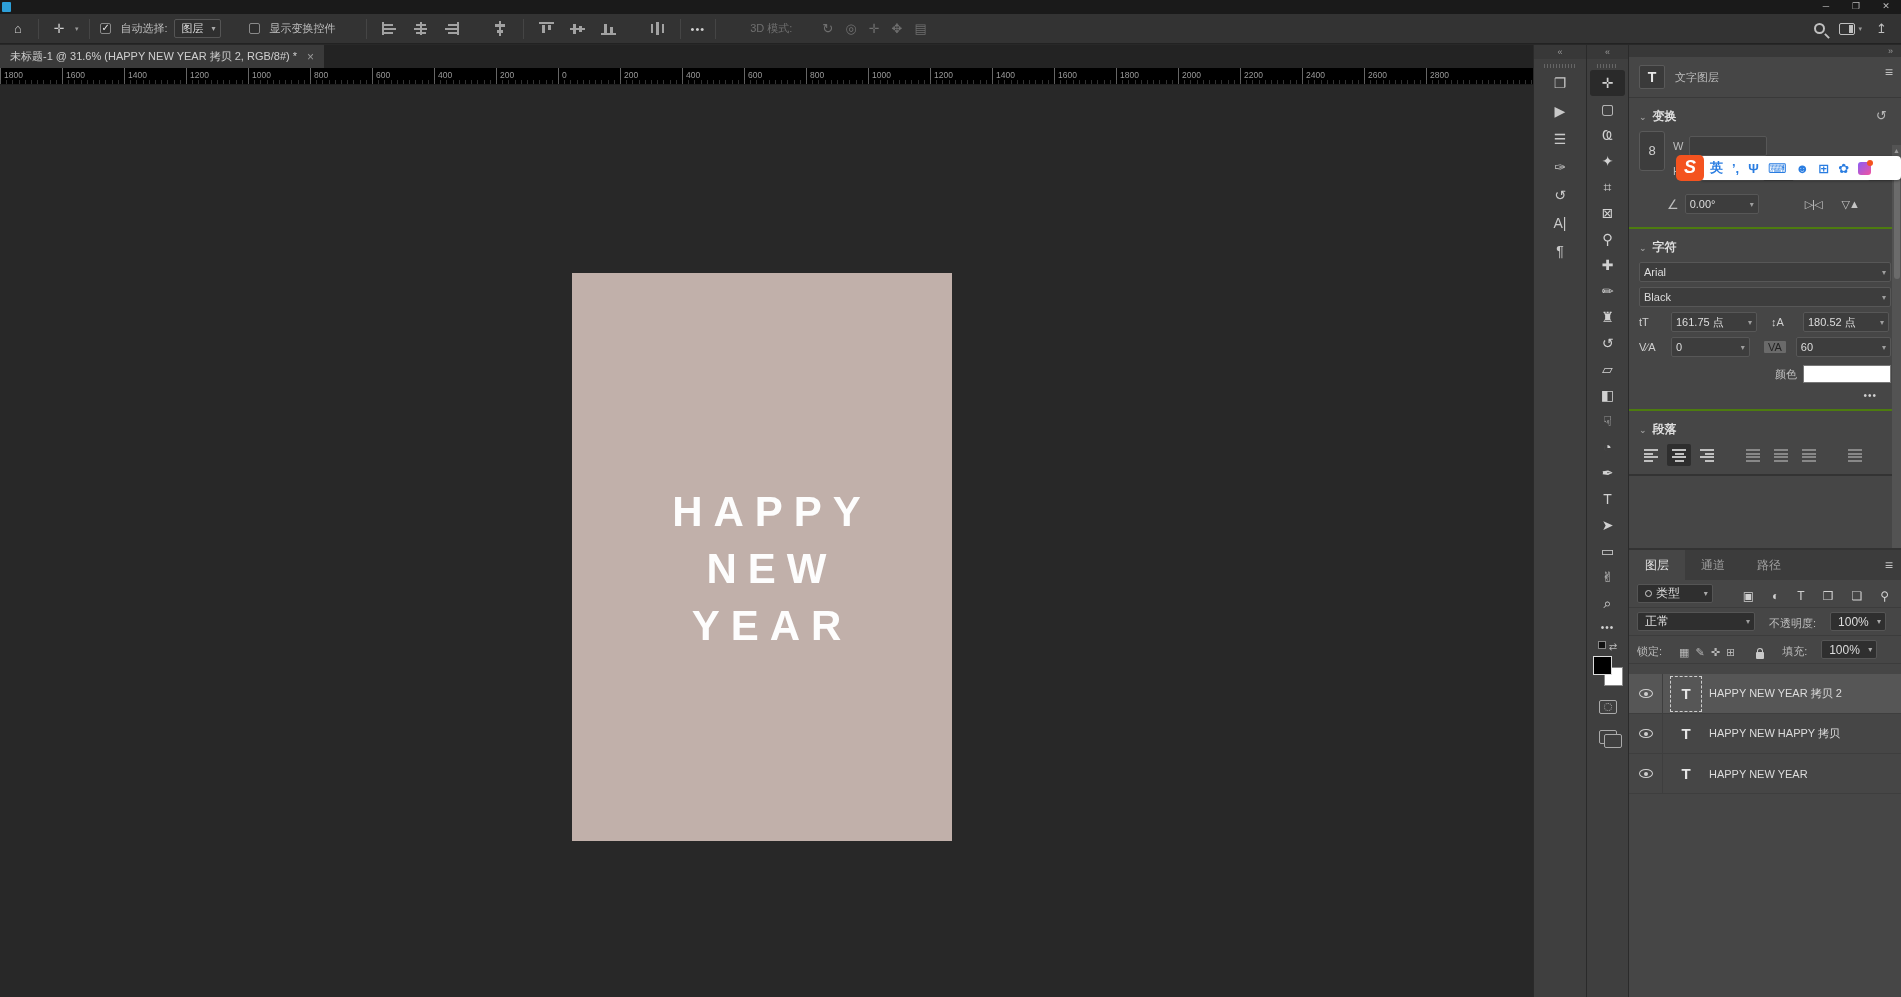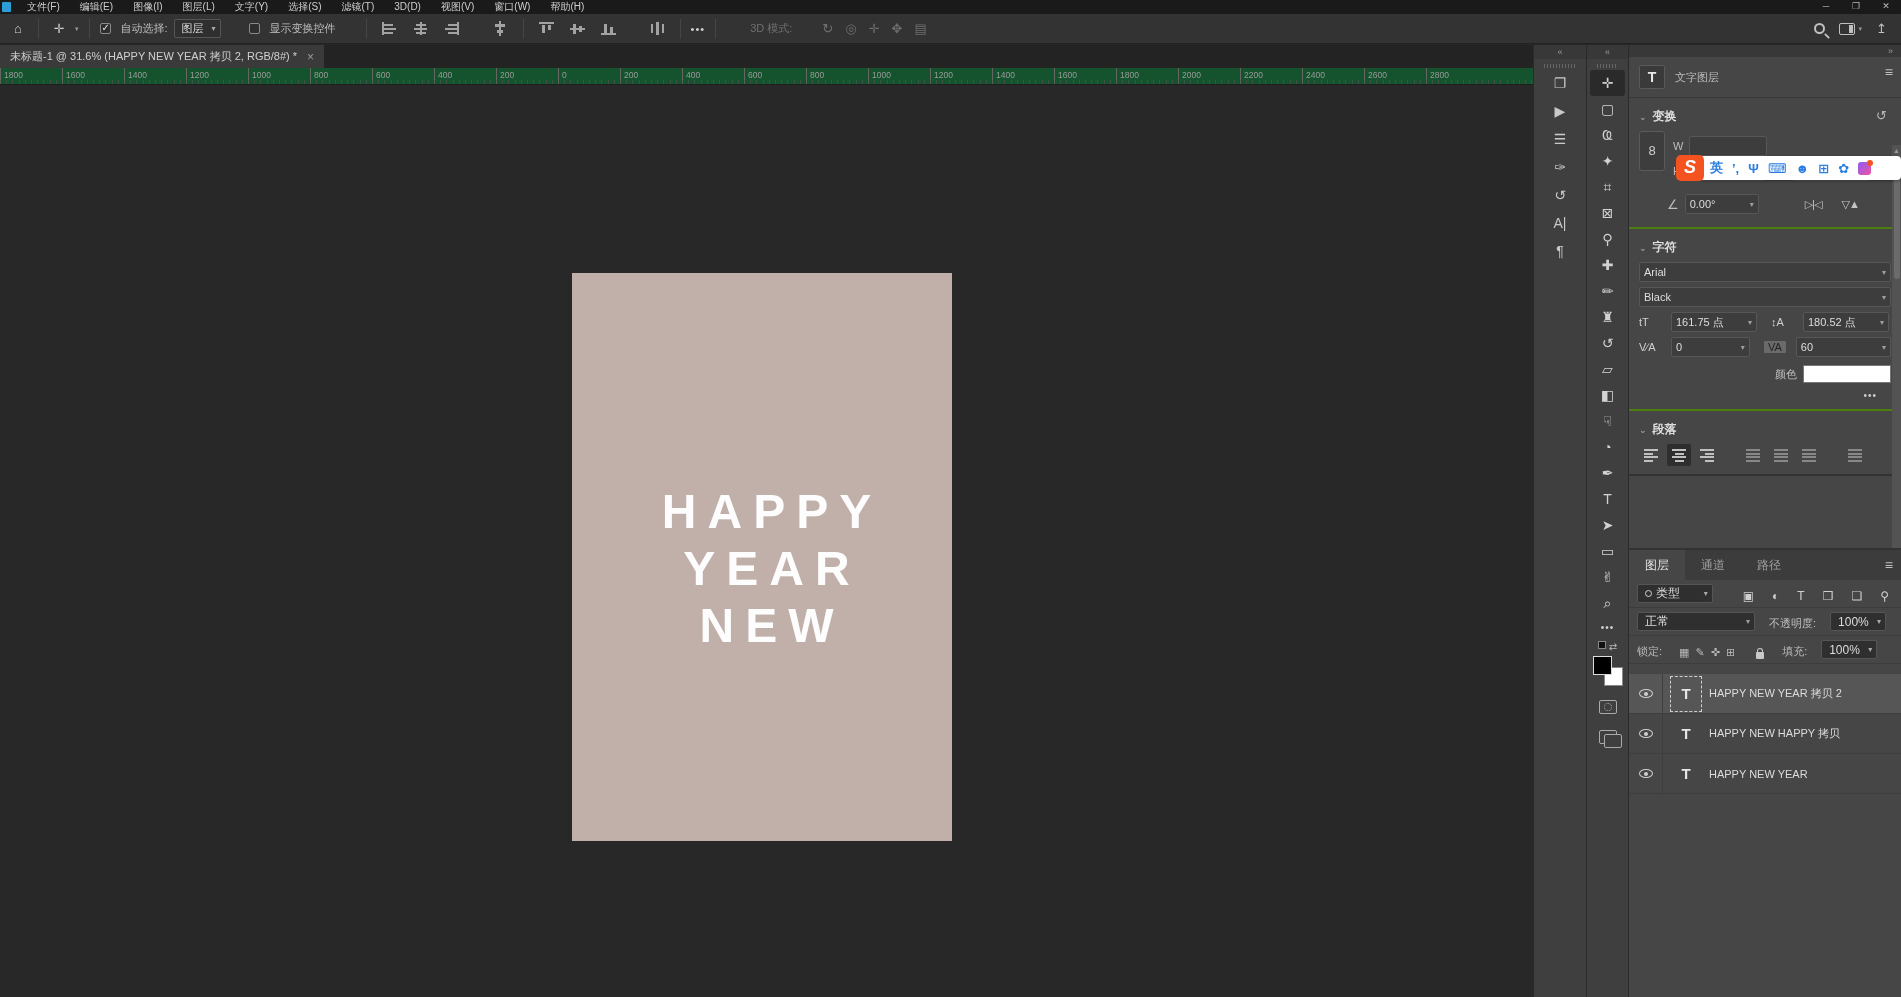--- a/index.html
+++ b/index.html
@@ -42,31 +42,31 @@
     transform:rotate(45deg); left:8px; top:10px; }
   #workspace-icon { width:16px; height:12px; border:1px solid #c0c0c0; border-radius:2px; position:relative; }
   #workspace-icon::after { content:""; position:absolute; right:1px; top:1px; bottom:1px; width:4px; background:#c0c0c0; }
   #share-icon { font-size:13px; color:#c0c0c0; }
   
   #tabbar { position:absolute; top:45px; left:0; width:1533px; height:23px; background:#232323; display:flex; }
   #doc-tab { background:#3a3a3a; color:#cfcfcf; font-size:11px; display:flex; align-items:center;
     gap:10px; padding:0 10px; max-width:330px; white-space:nowrap; }
   #doc-tab .x { color:#9a9a9a; font-size:12px; }
   
-  #ruler { position:absolute; top:68px; left:0; width:1533px; height:17px; background:#14532d;
+  #ruler { position:absolute; top:68px; left:0; width:1533px; height:17px; background:#000000;
     border-bottom:1px solid #1f1f1f; display:flex; overflow:hidden; }
   #ruler::after { content:""; position:absolute; left:0; right:0; bottom:0; height:4px;
     background:repeating-linear-gradient(90deg,#555 0 1px,transparent 1px 6.2px); opacity:.6; }
   .tick-cell { width:62px; flex:0 0 62px; font-size:8.5px; color:#9a9a9a; border-left:1px solid #666;
     padding:2px 0 0 3px; position:relative; }
   
   #canvas { position:absolute; top:85px; left:0; width:1533px; height:912px; background:#282828; }
   #card { position:absolute; left:572px; top:188px; width:380px; height:568px; }
   #card-lines { position:absolute; top:210px; left:0; right:0; text-align:center; }
-  .card-line { font-weight:800; font-size:48px; line-height:57px; letter-spacing:11px; color:#fdfdfd;
+  .card-line { font-weight:800; font-size:42px; line-height:57px; letter-spacing:11px; color:#fdfdfd;
     font-family:"Liberation Sans","DejaVu Sans",sans-serif;padding-left:20px; }
   
   .strip { position:absolute; top:45px; bottom:0; background:#3f3f3f; border-left:1px solid #2a2a2a; }
   #stripA { left:1533px; width:53px; }
   #stripB { left:1586px; width:42px; }
   .strip-head { height:14px; text-align:center; color:#9a9a9a; font-size:9px; line-height:14px; background:#383838; }
   .drag-dots { height:4px; margin:5px 10px 2px; background:repeating-linear-gradient(90deg,#666 0 1px,transparent 1px 3px); }
   .pstrip-icon { height:26px; display:flex; align-items:center; justify-content:center; color:#c9c9c9;
     font-size:14px; margin:2px 0; }
   .tool { height:26px; display:flex; align-items:center; justify-content:center; color:#d2d2d2;
@@ -161,34 +161,20 @@
     align-items:center; gap:9px; padding:0 8px 0 10px; box-shadow:0 1px 3px rgba(0,0,0,.4); overflow:hidden; }
   .ime-ic { color:#2a7de1; font-size:13px; font-weight:bold; }
   .ime-skin { width:13px; height:13px; border-radius:3px; background:linear-gradient(135deg,#8a5cf5,#f253a0); position:relative; }
   .ime-skin::after { content:""; position:absolute; right:-2px; top:-2px; width:6px; height:6px; border-radius:50%; background:#f4531f; }
 </style>
 </head>
 <body>
 
 <div id="menubar">
   <span id="app-icon"></span>
-  <div style="display:flex">
-
-  <span class="menu-item">文件(F)</span>
-      <span class="menu-item">编辑(E)</span>
-      <span class="menu-item">图像(I)</span>
-      <span class="menu-item">图层(L)</span>
-      <span class="menu-item">文字(Y)</span>
-      <span class="menu-item">选择(S)</span>
-      <span class="menu-item">滤镜(T)</span>
-      <span class="menu-item">3D(D)</span>
-      <span class="menu-item">视图(V)</span>
-      <span class="menu-item">窗口(W)</span>
-      <span class="menu-item">帮助(H)</span>
-    </div>
   <div id="win-controls">
     <span class="win-btn">─</span>
     <span class="win-btn">❐</span>
     <span class="win-btn close">✕</span>
   </div>
 </div>
 
 <div id="optionsbar">
   <span class="ob-icon">⌂</span>
   <span class="ob-sep"></span>
@@ -298,22 +284,22 @@
     <span class="tick-cell">2400</span>
     <span class="tick-cell">2600</span>
     <span class="tick-cell">2800</span>
   </div>
 
 <div id="canvas">
   <div id="card" style="background: rgb(193, 176, 170);">
     <div id="card-lines">
 
     <div class="card-line">HAPPY</div>
+        <div class="card-line">NEW</div>
         <div class="card-line">YEAR</div>
-        <div class="card-line">NEW</div>
       </div>
   </div>
 </div>
 
 <div class="strip" id="stripA">
   <div class="strip-head">«</div>
   <div class="drag-dots"></div>
   <div>
 
   <div class="pstrip-icon">

